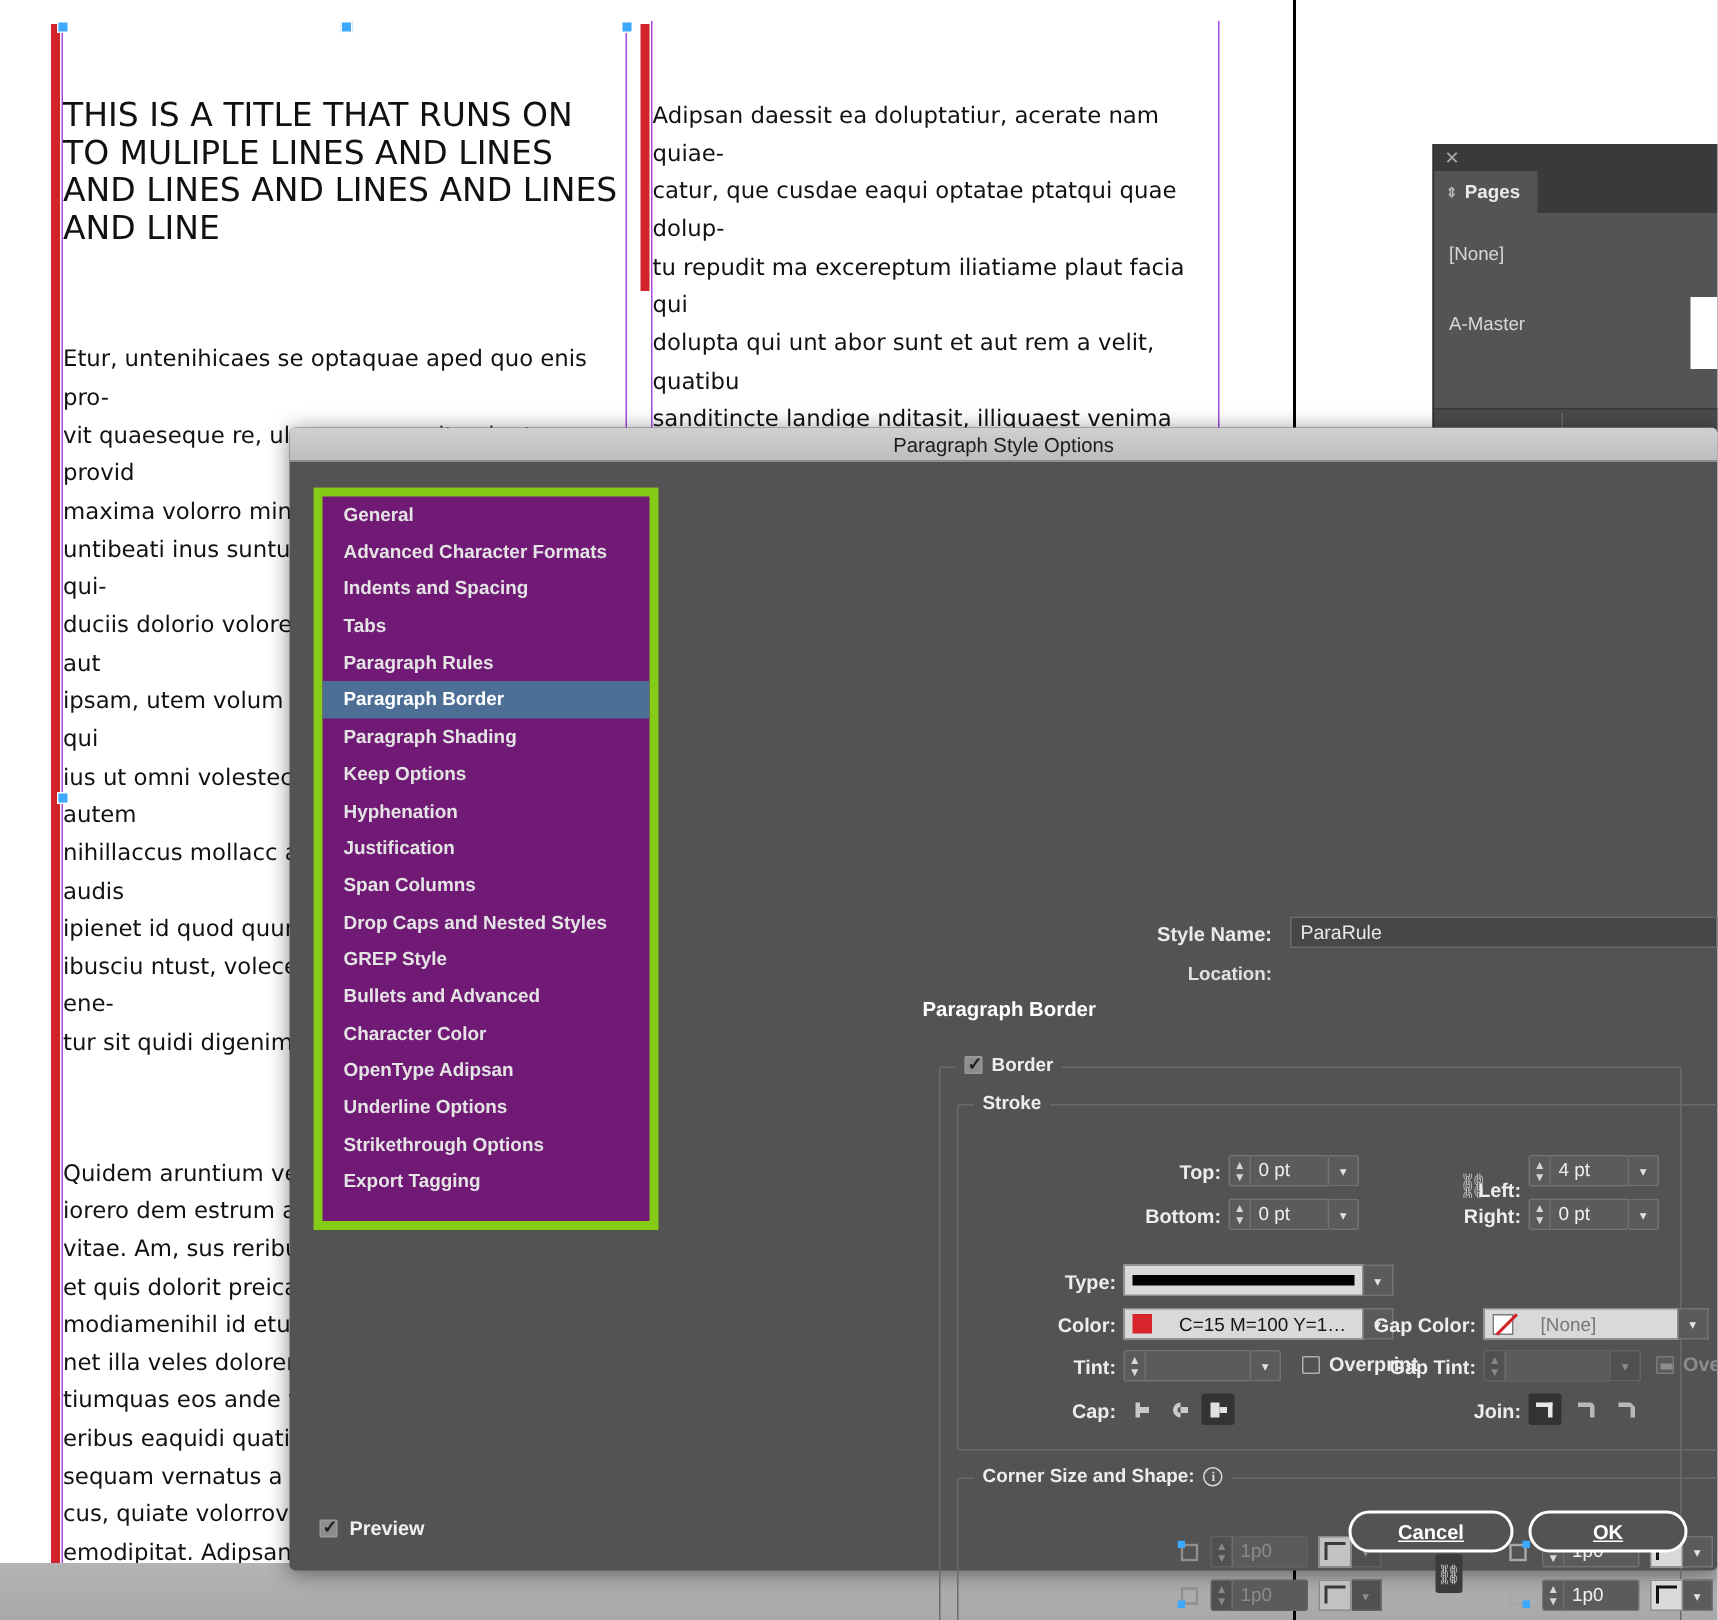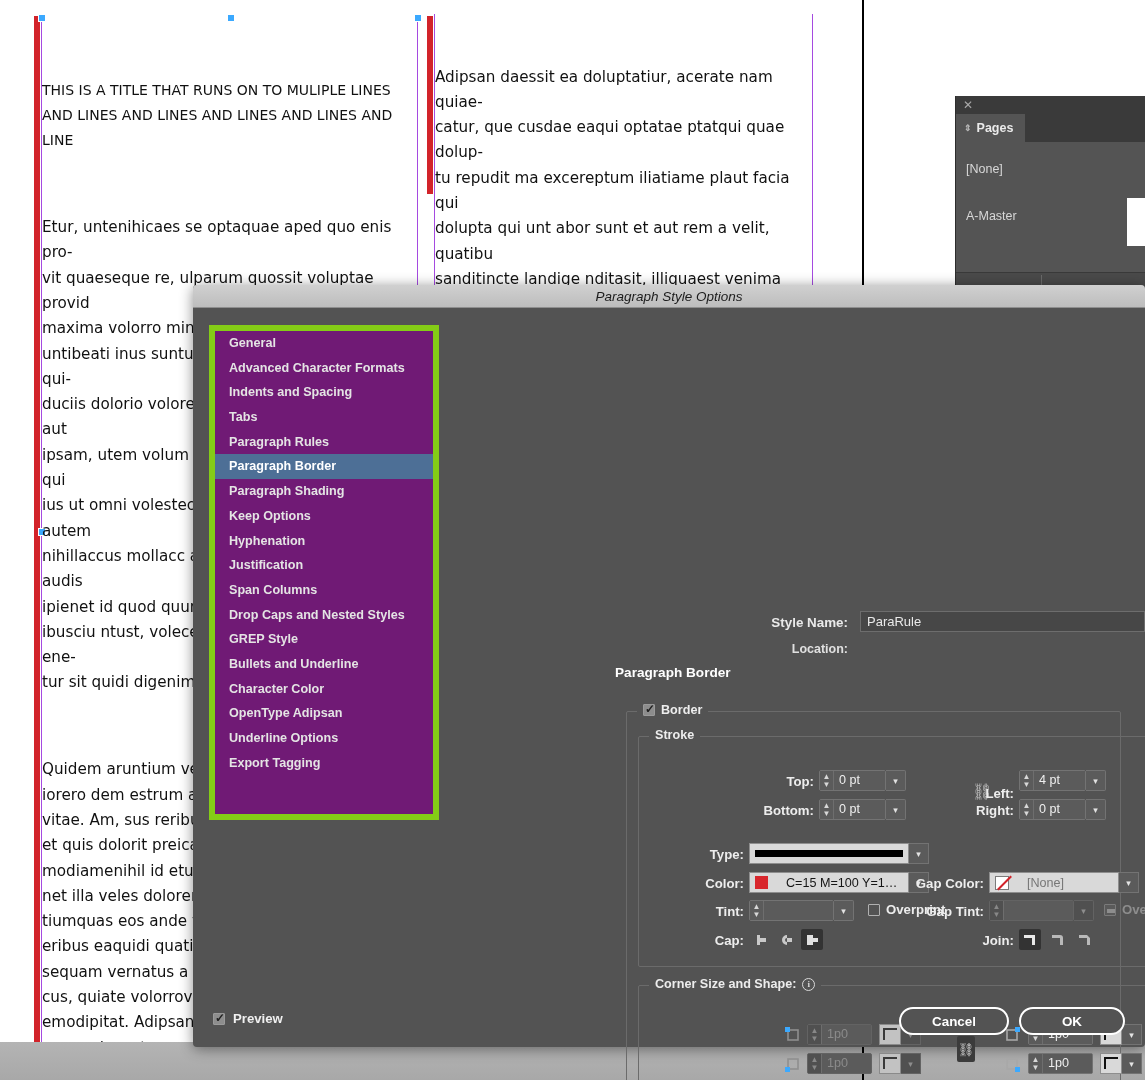--- a/index.html
+++ b/index.html
@@ -42,23 +42,23 @@
 
   .col {
     position: absolute;
     font-family: "DejaVu Sans", sans-serif;
     color: #111;
     font-size: 15.2px;
     line-height: 25.3px;
     white-space: pre-wrap;
   }
   .col .title {
-    font-size: 14px; line-height: 25.3px;
+    font-size: 22px; line-height: 25.3px;
     letter-spacing: 0px;
-    margin: 13px 0 11px 0;
+    margin: 0 0 11px 0;
   }
   .col p { margin: 0 0 11px 0; }
 
   
   .pages-panel {
     position: absolute; left: 955px; top: 96px; width: 190px; height: 192px;
     background: #424242; color: #d6d6d6;
     border-left: 1px solid #2d2d2d;
   }
   .pages-panel .close-row { height: 18px; position: relative; background: #3a3a3a; }
@@ -87,21 +87,20 @@
     background: #535353; border-radius: 4px;
     box-shadow: 0 2px 14px rgba(0,0,0,.45);
     color: #e9e9e9;
   }
   .dialog-title {
     height: 23px; line-height: 23px; text-align: center;
     background: linear-gradient(180deg,#d0d0d0,#bdbdbd);
     color: #1c1c1c; font-size: 13.5px;
     border-radius: 4px 4px 0 0;
     border-bottom: 1px solid #8e8e8e;
-    font-style: italic;
   }
 
   .cat-list {
     position: absolute; left: 16px; top: 40px; width: 230px; height: 495px;
     background: #701a75; border: 6px solid #84cc16;
     overflow: hidden;
   }
   .cat-item {
     height: 24.7px; line-height: 24.7px; padding-left: 14px;
     font-size: 12.6px; font-weight: bold; color: #e4e4e4;
@@ -249,21 +248,21 @@
   .cb-dim::after {
     content: ""; position: absolute; left: 2px; top: 4px; width: 8px; height: 4px; background: #8d8d8d;
   }
 
   .footer-cb { position: absolute; left: 213px; top: 1011px; display: flex; align-items: center; gap: 8px; }
   .footer-cb span { font-size: 13.2px; font-weight: bold; color: #f0f0f0; }
 
   .btn-pill {
     position: absolute; height: 28px; border: 2px solid #ffffff; border-radius: 14px;
     background: #535353; color: #ffffff; font-size: 13.4px; font-weight: bold;
-    display: flex; align-items: center; justify-content: center; cursor: pointer;
+    display: flex; align-items: center; justify-content: center; cursor: pointer; text-decoration: underline;
   }
 </style>
 </head>
 <body>
 
 <div id="root">
 
   <div class="canvas">
     <div class="pasteboard-right"></div>
     <div class="page-edge-right"></div>
@@ -372,24 +371,25 @@
       <div class="cat-item">Tabs</div>
       <div class="cat-item">Paragraph Rules</div>
       <div class="cat-item selected">Paragraph Border</div>
       <div class="cat-item">Paragraph Shading</div>
       <div class="cat-item">Keep Options</div>
       <div class="cat-item">Hyphenation</div>
       <div class="cat-item">Justification</div>
       <div class="cat-item">Span Columns</div>
       <div class="cat-item">Drop Caps and Nested Styles</div>
       <div class="cat-item">GREP Style</div>
-      <div class="cat-item">Bullets and Underline</div>
+      <div class="cat-item">Bullets and Advanced</div>
       <div class="cat-item">Character Color</div>
       <div class="cat-item">OpenType Adipsan</div>
       <div class="cat-item">Underline Options</div>
+      <div class="cat-item">Strikethrough Options</div>
       <div class="cat-item">Export Tagging</div>
     </div>
 
     <div class="style-name-label">Style Name:</div>
     <div class="style-name-input">ParaRule</div>
     <div class="location-label">Location:</div>
     <div class="section-heading">Paragraph Border</div>
 
     <div class="group" style="left:433px; top:426px; width:495px; height:493px;">
       <div class="group-legend">

